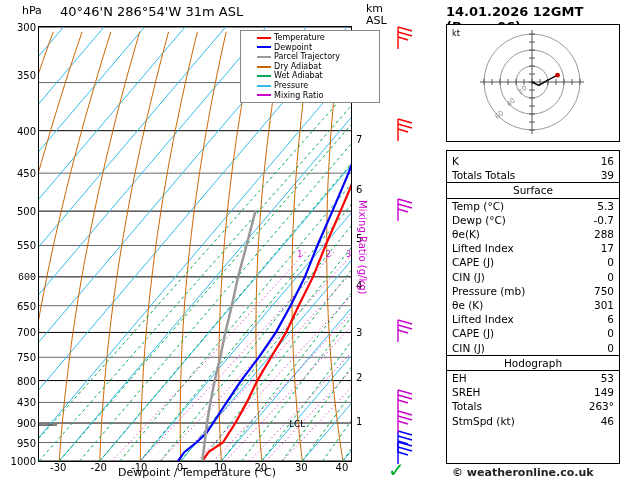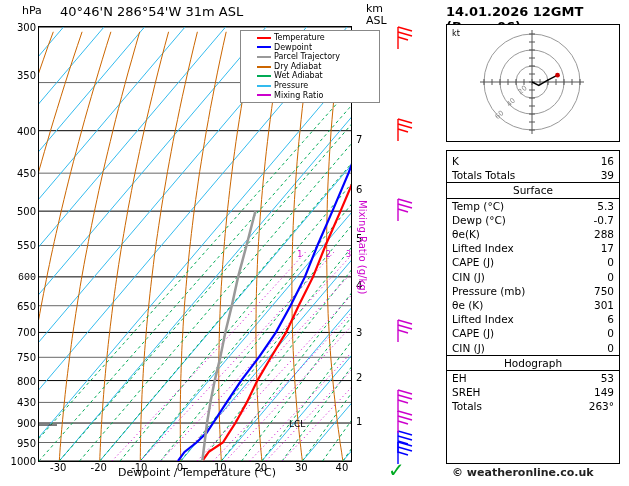--- a/index.html
+++ b/index.html
@@ -356,15 +356,19 @@
       <span>53</span>
     </div>
     <div class="trow">
       <span>SREH</span>
       <span>149</span>
     </div>
     <div class="trow">
       <span>Totals</span>
       <span>263°</span>
     </div>
+    <div class="trow">
+      <span>StmSpd (kt)</span>
+      <span>46</span>
+    </div>
   </div>
 
 <div class="abs" id="credit">© weatheronline.co.uk</div>
 
 </body></html>

